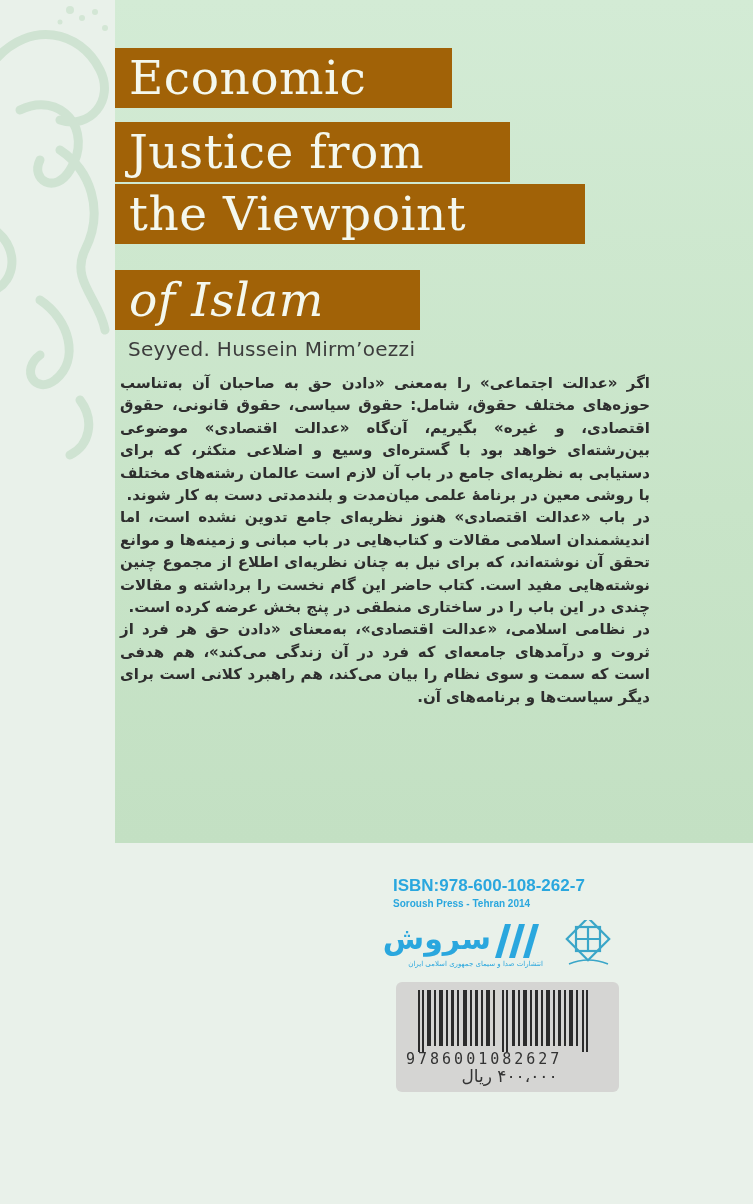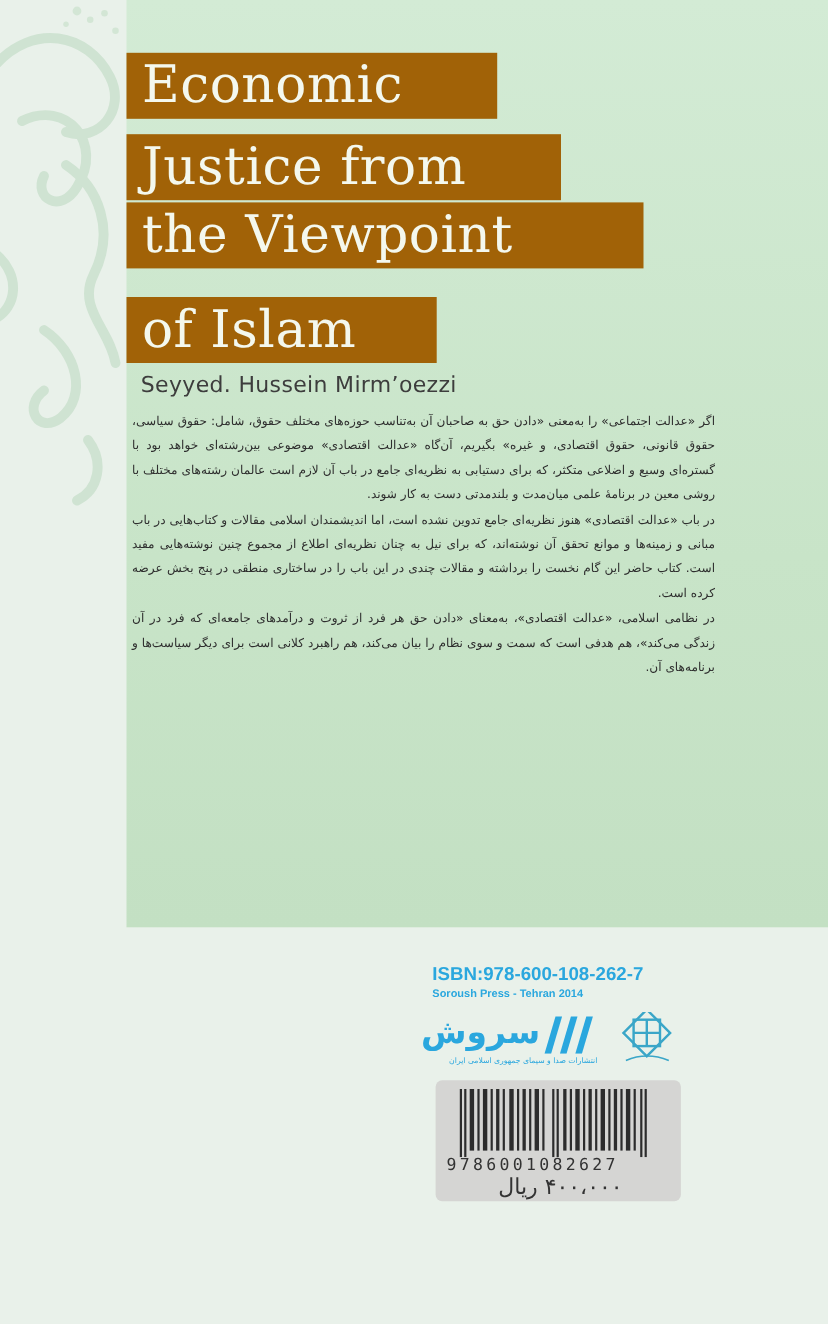--- a/index.html
+++ b/index.html
@@ -31,22 +31,22 @@
   .author {
     position: absolute; left: 128px; top: 337px;
     font-family: "DejaVu Sans", sans-serif;
     font-size: 20px; color: #3d3d3d;
     letter-spacing: 0.3px;
   }
   .body-text {
     position: absolute; left: 120px; top: 372px; width: 530px;
     direction: rtl; text-align: justify;
     font-family: "DejaVu Sans", sans-serif;
-    font-weight: normal;
-    font-size: 11px; line-height: 22.4px;
+    font-weight: bold;
+    font-size: 15px; line-height: 22.4px;
     color: #2e2e2e;
   }
   .body-text p { text-align-last: right; }
   .isbn-block {
     position: absolute; left: 393px; top: 877px; width: 230px;
     font-family: "Liberation Sans", sans-serif; font-weight: bold;
     color: #2aa7de;
   }
   .isbn { font-size: 17px; line-height: 18px; }
   .press { font-size: 10px; line-height: 17px; }
@@ -68,21 +68,21 @@
     background: #d5d5d3; border-radius: 6px;
   }
   .barcode { position: absolute; left: 14px; top: 8px; width: 190px; height: 62px; }
   .barcode-digits {
     position: absolute; left: 10px; top: 68px; width: 200px;
     font-family: "DejaVu Sans Mono", monospace; font-size: 15px; letter-spacing: 3px;
     color: #333;
   }
   .price {
     position: absolute; left: 0; top: 84px; width: 227px; text-align: center;
-    direction: rtl; font-size: 20px; color: #333;
+    direction: rtl; font-size: 17px; color: #333;
   }
 </style>
 </head>
 <body>
 
 <svg class="ornament" viewBox="0 0 120 460">
   <g fill="none" stroke="#cfe3d2" stroke-width="9" stroke-linecap="round">
     <path d="M-5 60 C 30 20, 80 30, 100 70 C 115 100, 90 130, 60 120"></path>
     <path d="M20 110 C 60 90, 95 130, 70 170 C 55 195, 30 180, 40 160"></path>
     <path d="M60 150 C 90 170, 105 210, 85 250 C 70 280, 100 300, 105 330"></path>
@@ -97,21 +97,21 @@
     <circle cx="105" cy="28" r="3"></circle>
       <circle cx="60" cy="22" r="2.5"></circle>
   </g>
 </svg>
 
 <div class="panel"></div>
 
 <div class="title-line" style="top:48px; width:337px;">Economic</div>
 <div class="title-line" style="top:122px; width:395px;">Justice from</div>
 <div class="title-line" style="top:184px; width:470px;">the Viewpoint</div>
-<div class="title-line" style="top:270px; width:282px;">of Islam</div>
+<div class="title-line" style="top:270px; width:305px;font-style:italic;">of Islam</div>
 
 <div class="author">Seyyed. Hussein Mirm’oezzi</div>
 
 <div class="body-text">
   <p>اگر «عدالت اجتماعی» را به‌معنی «دادن حق به صاحبان آن به‌تناسب حوزه‌های مختلف حقوق، شامل: حقوق سیاسی، حقوق قانونی، حقوق اقتصادی، و غیره» بگیریم، آن‌گاه «عدالت اقتصادی» موضوعی بین‌رشته‌ای خواهد بود با گستره‌ای وسیع و اضلاعی متکثر، که برای دستیابی به نظریه‌ای جامع در باب آن لازم است عالمان رشته‌های مختلف با روشی معین در برنامهٔ علمی میان‌مدت و بلندمدتی دست به کار شوند.</p>
   <p>در باب «عدالت اقتصادی» هنوز نظریه‌ای جامع تدوین نشده است، اما اندیشمندان اسلامی مقالات و کتاب‌هایی در باب مبانی و زمینه‌ها و موانع تحقق آن نوشته‌اند، که برای نیل به چنان نظریه‌ای اطلاع از مجموع چنین نوشته‌هایی مفید است. کتاب حاضر این گام نخست را برداشته و مقالات چندی در این باب را در ساختاری منطقی در پنج بخش عرضه کرده است.</p>
   <p>در نظامی اسلامی، «عدالت اقتصادی»، به‌معنای «دادن حق هر فرد از ثروت و درآمدهای جامعه‌ای که فرد در آن زندگی می‌کند»، هم هدفی است که سمت و سوی نظام را بیان می‌کند، هم راهبرد کلانی است برای دیگر سیاست‌ها و برنامه‌های آن.</p>
 </div>
 
 <div class="isbn-block">

